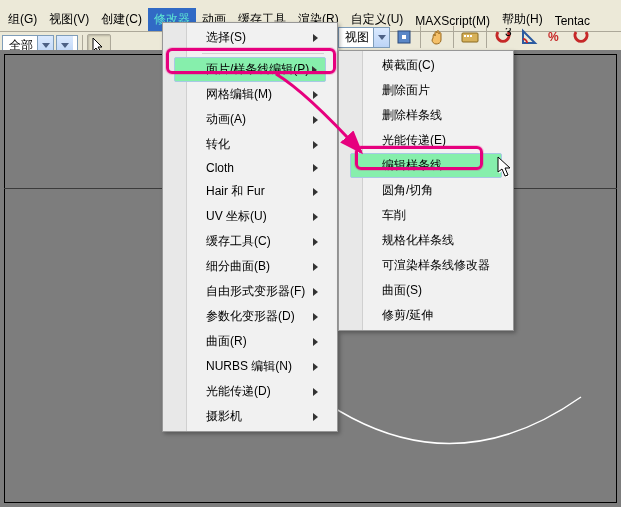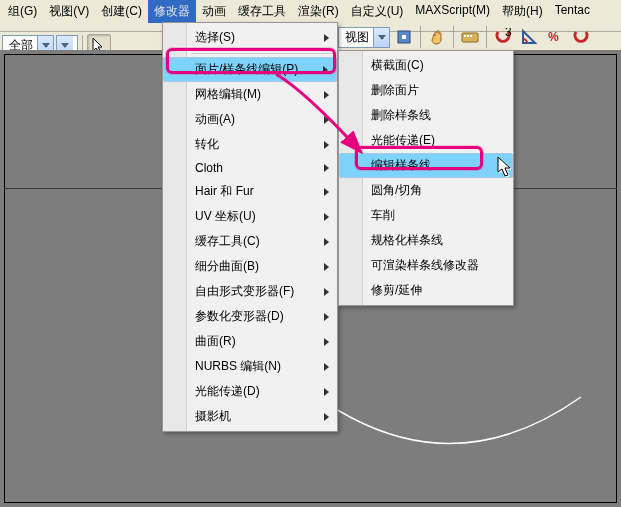--- a/index.html
+++ b/index.html
@@ -1,39 +1,39 @@
 <!DOCTYPE html>
 <html><head>
 <meta charset="utf-8">
 <style>
   * { box-sizing: border-box; margin: 0; padding: 0; font-family: "Microsoft YaHei", SimSun, Arial, sans-serif; font-size: 12px; }
   body { width: 621px; height: 507px; overflow: hidden; background: #7d7d7d; position: relative; user-select: none; }
 
-  .menubar { height: 32px; background: #ece9d8; border-bottom: 1px solid #aca899; display: flex; align-items: flex-start; padding: 0 2px; gap: 0; }
+  .menubar { height: 32px; background: #ece9d8; border-bottom: 1px solid #aca899; display: flex; align-items: flex-end; padding: 0 2px; gap: 0; }
   .menubar-item { padding: 3px 6px; cursor: default; white-space: nowrap; }
-  .menubar-item.open { background: #316ac5; color: #e5e5e5; }
+  .menubar-item.open { background: #316ac5; color: #5eead4; }
   .toolbar { height: 28px; background: #ece9d8; border-bottom: 1px solid #aca899; display: flex; align-items: center; gap: 2px; padding: 0 2px; }
   .tb-group { display: flex; align-items: center; gap: 2px; }
   .tb-sep { width:1px; height:22px; background:#aca899; margin:0 2px; }
   .combo { display: inline-flex; align-items: center; height: 21px; border: 1px solid #7f9db9; background: #fff; }
   .combo span.txt { padding: 0 4px 0 6px; min-width: 30px; }
   .combo .arrow { width: 16px; height: 19px; background: linear-gradient(#dbeafe,#bcd4f6); border-left:1px solid #7f9db9; display:flex;align-items:center;justify-content:center;}
   .tri-down { width:0;height:0;border-left:4px solid transparent;border-right:4px solid transparent;border-top:5px solid #4d6185;}
   .tb-btn { width: 24px; height: 24px; border: 1px solid transparent; display:flex;align-items:center;justify-content:center; border-radius:2px;}
   .tb-btn.pressed { border:1px solid #aca899; background:#e3dfc9; box-shadow: inset 1px 1px 2px rgba(0,0,0,.2);}
   .viewport { position:absolute; left:0; right:0; top:50px; bottom:0; background:#7d7d7d; }
   .vp-frame { position:absolute; left:4px; top:4px; right:4px; bottom:4px; border:1px solid #000; }
   .vp-mid-h { position:absolute; left:4px; right:4px; top:50%; height:1px; background:#3b3b3b; }
   .curve { position:absolute; right:30px; bottom:40px; width:360px; height:150px; }
   .curve svg { overflow:visible; }
 
-  .popup { position:absolute; background:#f1f1f1; border:1px solid #979797; box-shadow:2px 2px 4px rgba(0,0,0,.3); padding:2px 0; }
+  .popup { position:absolute; background:#f1f1f1; border:1px solid #979797; box-shadow:2px 2px 4px rgba(0,0,0,.3); padding:2px 11px; }
   .popup .iconcol { position:absolute; left:0; top:0; bottom:0; width:24px; background:#e8e8e8; border-right:1px solid #d0d0d0; }
   .pm-item { position:relative; padding: 4px 28px 4px 32px; white-space:nowrap; cursor:default; display:flex; align-items:center; min-height:22px;}
-  .pm-item.hover { background:#7dd3fc; border:1px solid #a8c8e4; padding:3px 27px 3px 31px; border-radius:2px;}
+  .pm-item.hover { background:#86efac; border:1px solid #a8c8e4; padding:3px 27px 3px 31px; border-radius:2px;}
   .pm-item .sub-arrow { position:absolute; right:8px; top:50%; transform:translateY(-50%); width:0;height:0;border-top:4px solid transparent;border-bottom:4px solid transparent;border-left:5px solid #333;}
   .pm-sep { height:1px; background:#d0d0d0; margin:3px 2px 3px 28px;}
 
   .highlight-box { position:absolute; border:3px solid #e6007e; border-radius:6px; pointer-events:none; box-shadow:0 0 0 1px rgba(230,0,126,.2);}
   .pink-arrow { position:absolute; pointer-events:none; }
   .cursor { position:absolute; width:18px; height:22px; pointer-events:none; }
   .cursor svg { filter: drop-shadow(1px 1px 0 #fff);}
 </style>
 </head>
 <body>
@@ -227,20 +227,23 @@
     <div class="pm-item">
       <span>车削</span>
     </div>
     <div class="pm-item">
       <span>规格化样条线</span>
     </div>
     <div class="pm-item">
       <span>可渲染样条线修改器</span>
     </div>
     <div class="pm-item">
+      <span>曲面(S)</span>
+    </div>
+    <div class="pm-item">
       <span>修剪/延伸</span>
     </div>
   </div>
 
 <div class="highlight-box" style="left:166px; top:48px; width:170px; height:26px;"></div>
 <div class="highlight-box" style="left:355px; top:146px; width:128px; height:24px;"></div>
 
 <svg class="pink-arrow" style="left:266px; top:62px; width:120px; height:100px;">
   <defs>
       <marker id="ah" markerWidth="10" markerHeight="10" refX="7" refY="3" orient="auto">

